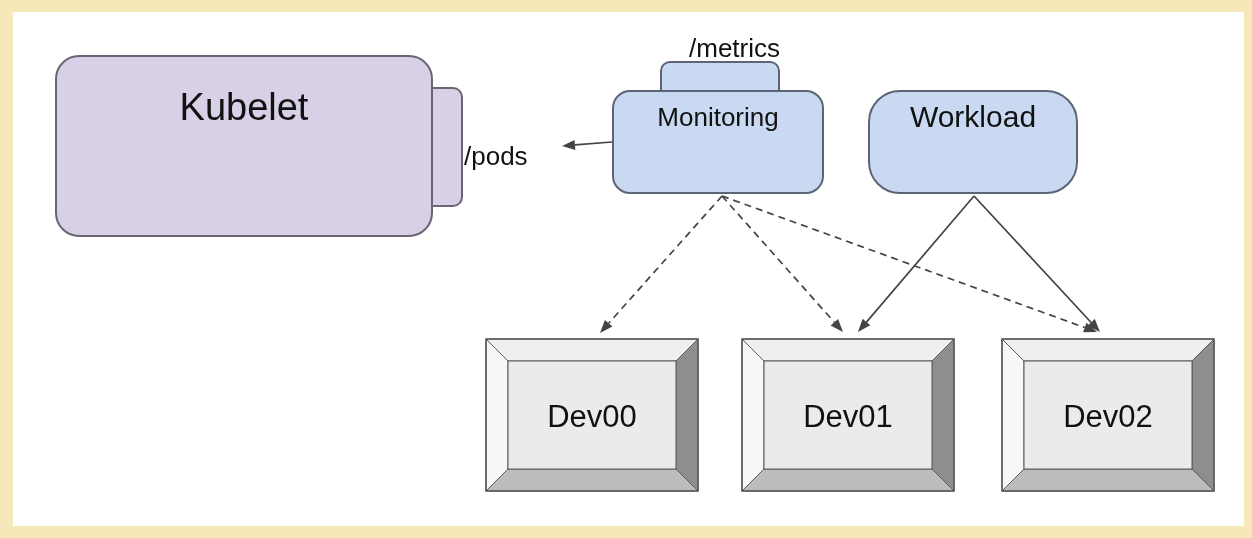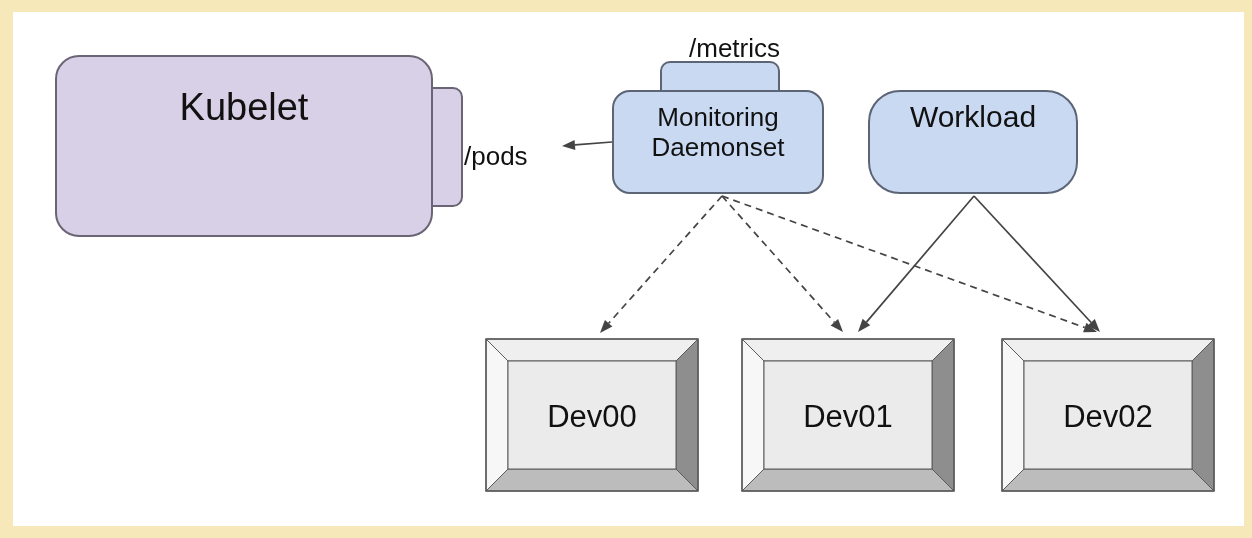--- a/index.html
+++ b/index.html
@@ -128,21 +128,20 @@
     <span>Kubelet</span>
   </div>
 
   <div class="endpoint-label" id="pods-label">/pods</div>
 
   <div class="endpoint-label" id="metrics-label">/metrics</div>
   <div class="node blue-node" id="metrics-tab"></div>
 
   <div class="node blue-node" id="daemonset-box">
     <div>Monitoring</div>
-    <div>Daemonset</div>
   </div>
 
   <div class="node blue-node" id="workload-box">
     <div>Workload</div>
   </div>
 
   <svg class="dev-box" id="dev-box-0" width="216" height="156" viewBox="0 0 216 156">
     <polygon class="face face-top" points="2,2 214,2 192,24 24,24"></polygon>
     <polygon class="face face-left" points="2,2 24,24 24,132 2,154"></polygon>
     <polygon class="face face-right" points="214,2 214,154 192,132 192,24"></polygon>

